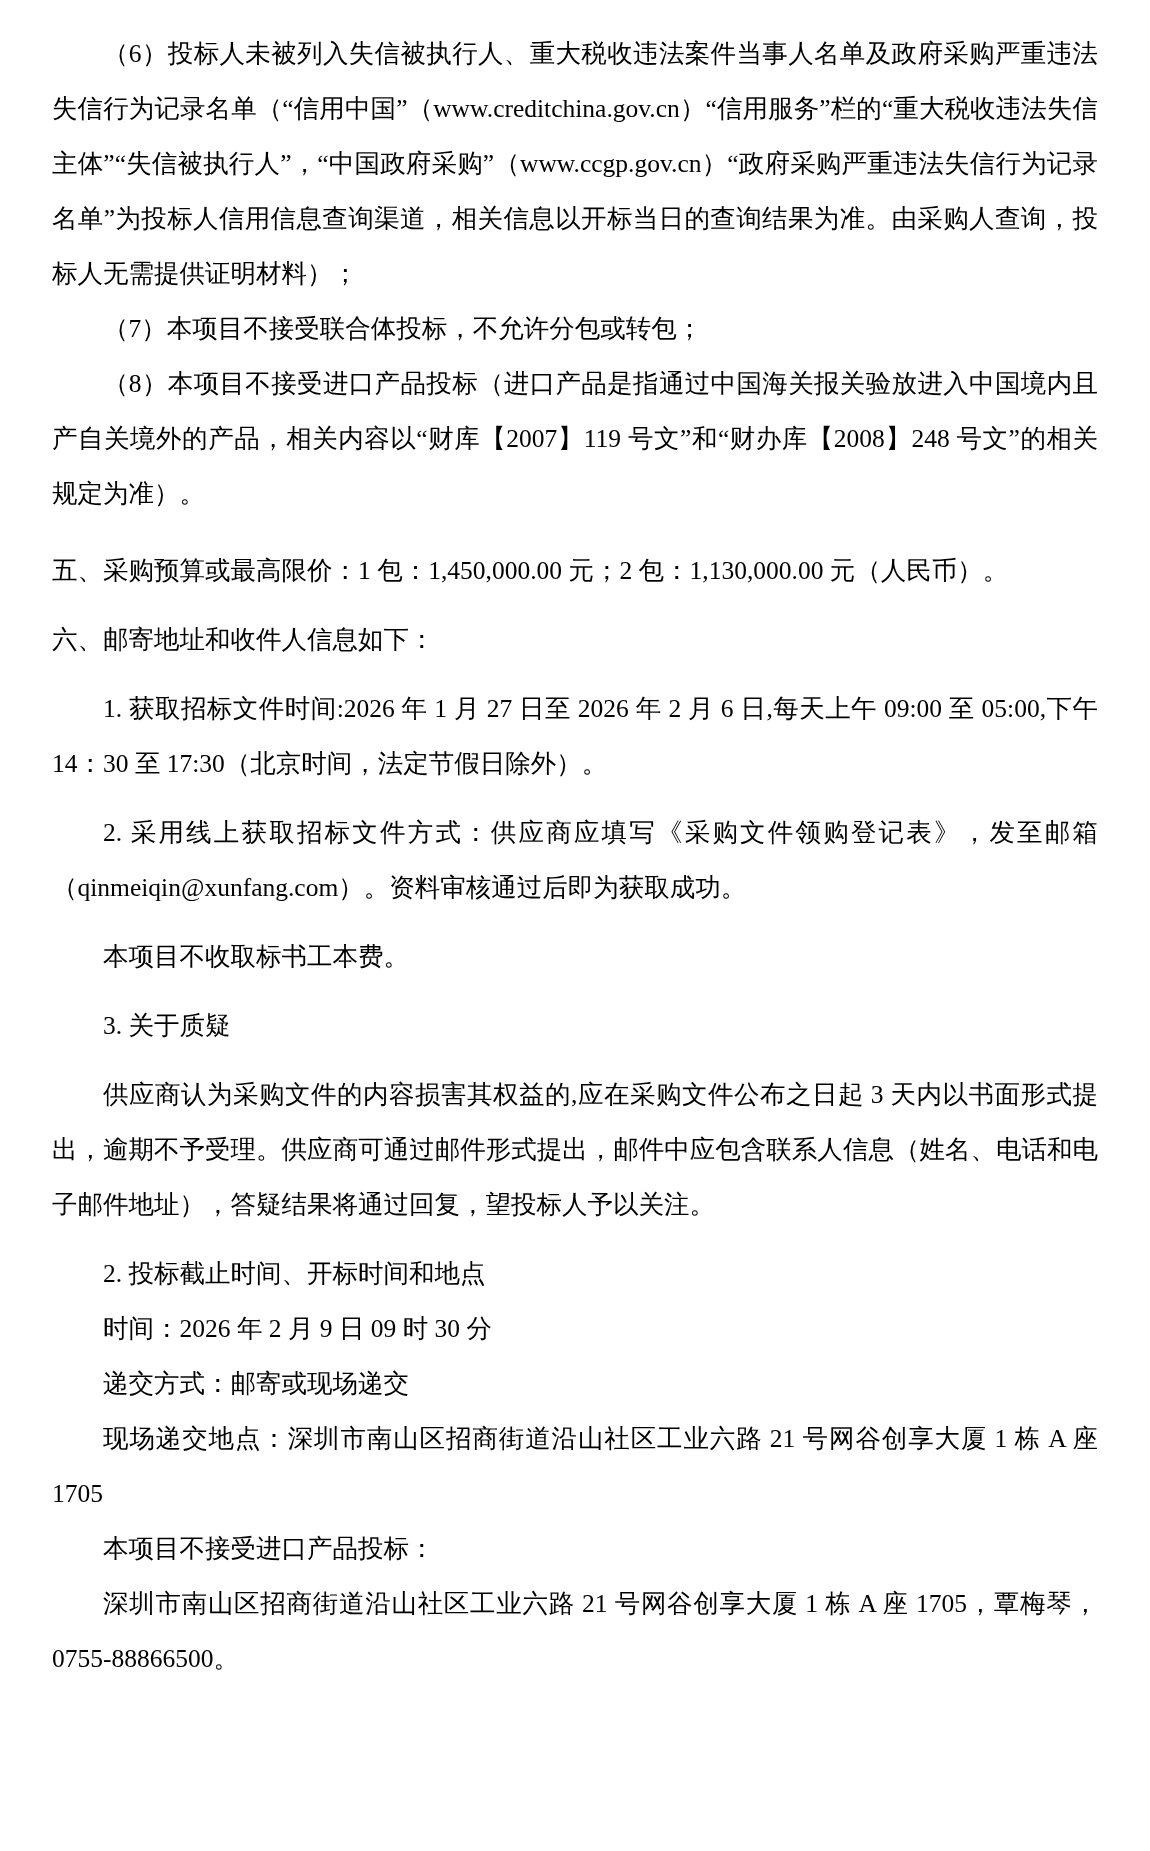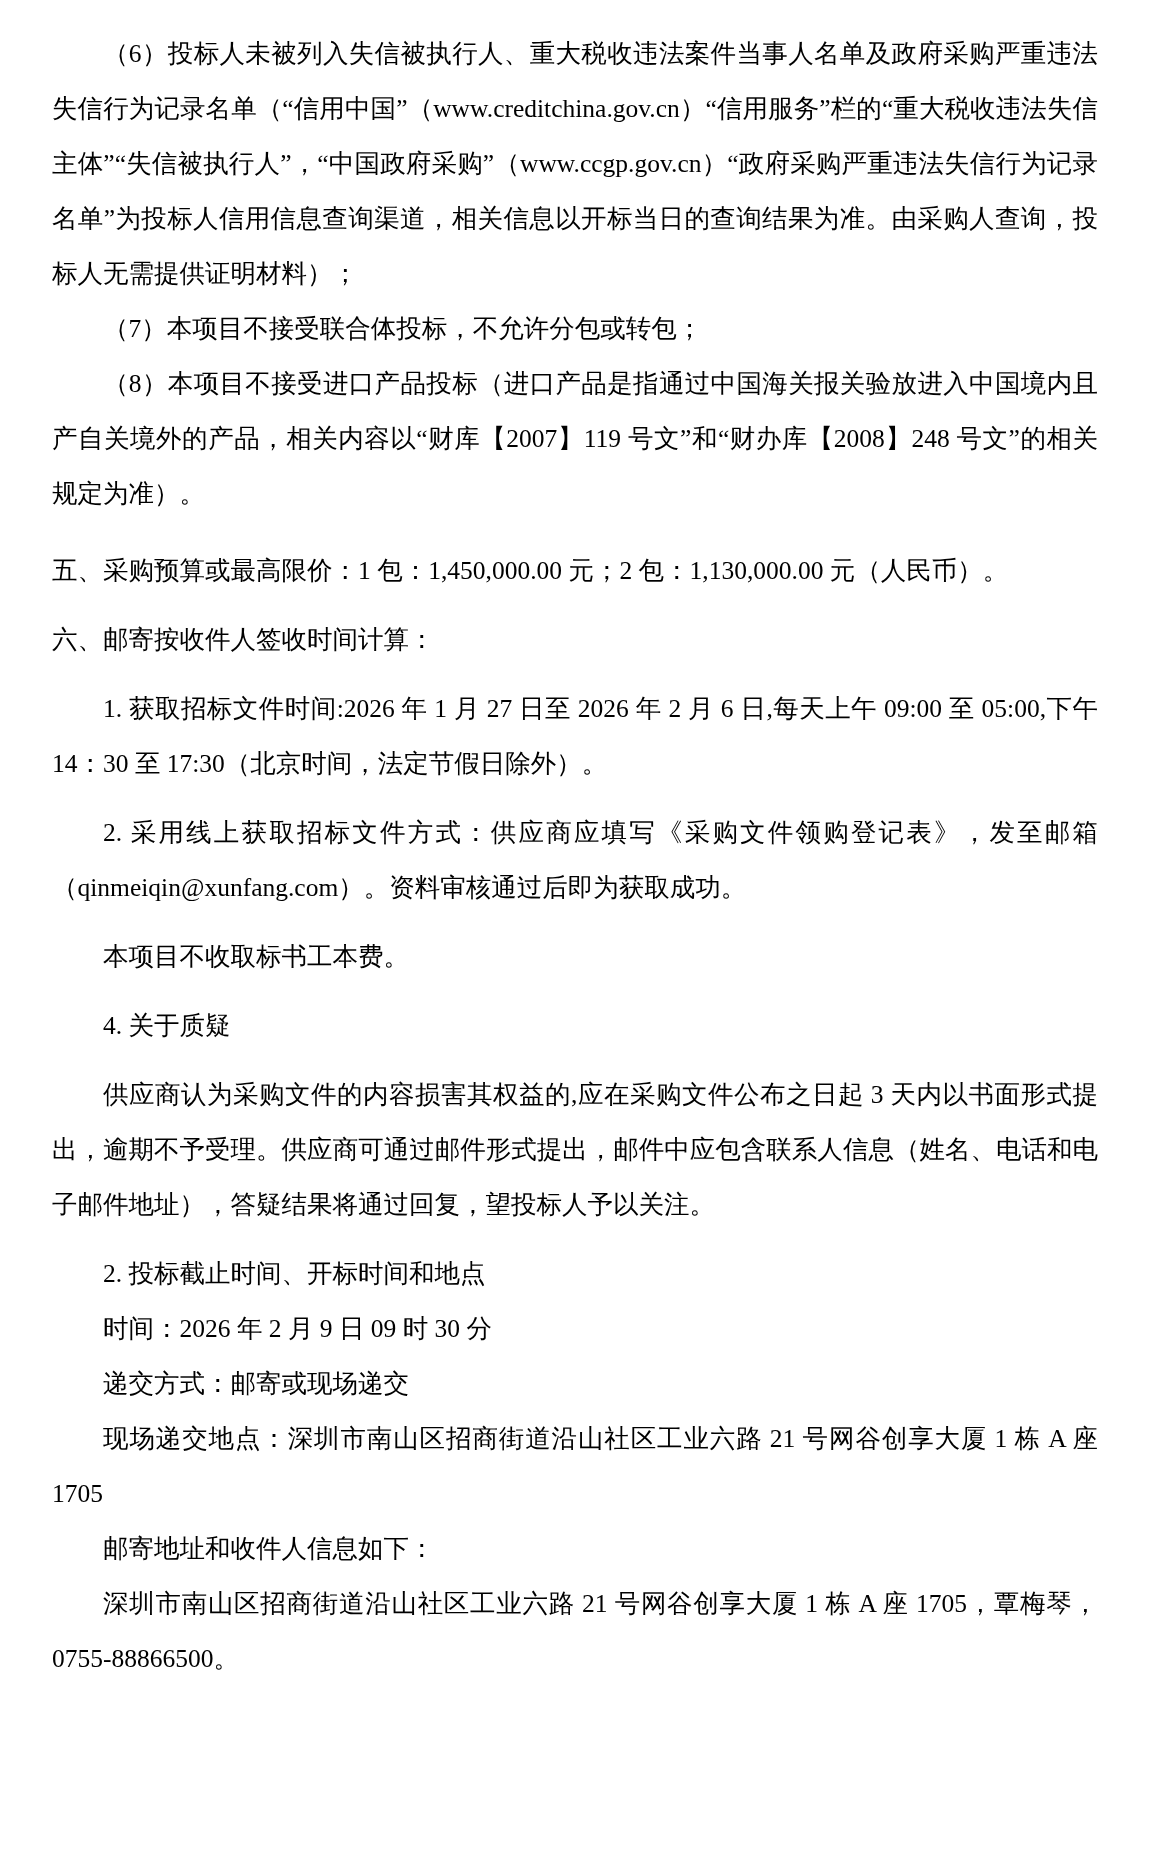--- a/index.html
+++ b/index.html
@@ -48,45 +48,45 @@
     <p class="para indent">（6）投标人未被列入失信被执行人、重大税收违法案件当事人名单及政府采购严重违法失信行为记录名单（“信用中国”（www.creditchina.gov.cn）“信用服务”栏的“重大税收违法失信主体”“失信被执行人”，“中国政府采购”（www.ccgp.gov.cn）“政府采购严重违法失信行为记录名单”为投标人信用信息查询渠道，相关信息以开标当日的查询结果为准。由采购人查询，投标人无需提供证明材料）；</p>
     <p class="para indent">（7）本项目不接受联合体投标，不允许分包或转包；</p>
     <p class="para indent">（8）本项目不接受进口产品投标（进口产品是指通过中国海关报关验放进入中国境内且产自关境外的产品，相关内容以“财库【2007】119 号文”和“财办库【2008】248 号文”的相关规定为准）。</p>
 
     <div class="gap-md"></div>
 
     <p class="para">五、采购预算或最高限价：1 包：1,450,000.00 元；2 包：1,130,000.00 元（人民币）。</p>
 
     <div class="gap-sm"></div>
 
-    <p class="para">六、邮寄按收件人签收时间计算：</p>
+    <p class="para">六、邮寄地址和收件人信息如下：</p>
 
     <div class="gap-sm"></div>
 
     <p class="para indent">1. 获取招标文件时间:2026 年 1 月 27 日至 2026 年 2 月 6 日,每天上午 09:00 至 05:00,下午 14：30 至 17:30（北京时间，法定节假日除外）。</p>
 
     <div class="gap-sm"></div>
 
     <p class="para indent">2. 采用线上获取招标文件方式：供应商应填写《采购文件领购登记表》，发至邮箱（qinmeiqin@xunfang.com）。资料审核通过后即为获取成功。</p>
 
     <div class="gap-sm"></div>
 
     <p class="para indent">本项目不收取标书工本费。</p>
 
     <div class="gap-sm"></div>
 
-    <p class="para indent">4. 关于质疑</p>
+    <p class="para indent">3. 关于质疑</p>
 
     <div class="gap-sm"></div>
 
     <p class="para indent">供应商认为采购文件的内容损害其权益的,应在采购文件公布之日起 3 天内以书面形式提出，逾期不予受理。供应商可通过邮件形式提出，邮件中应包含联系人信息（姓名、电话和电子邮件地址），答疑结果将通过回复，望投标人予以关注。</p>
 
     <div class="gap-sm"></div>
 
     <p class="para indent">2. 投标截止时间、开标时间和地点</p>
     <p class="para indent">时间：2026 年 2 月 9 日 09 时 30 分</p>
     <p class="para indent">递交方式：邮寄或现场递交</p>
     <p class="para indent">现场递交地点：深圳市南山区招商街道沿山社区工业六路 21 号网谷创享大厦 1 栋 A 座 1705</p>
-    <p class="para indent">邮寄地址和收件人信息如下：</p>
+    <p class="para indent">本项目不接受进口产品投标：</p>
     <p class="para indent">深圳市南山区招商街道沿山社区工业六路 21 号网谷创享大厦 1 栋 A 座 1705，覃梅琴，0755-88866500。</p>
 
   </div>
 </div>
 
 </body></html>

